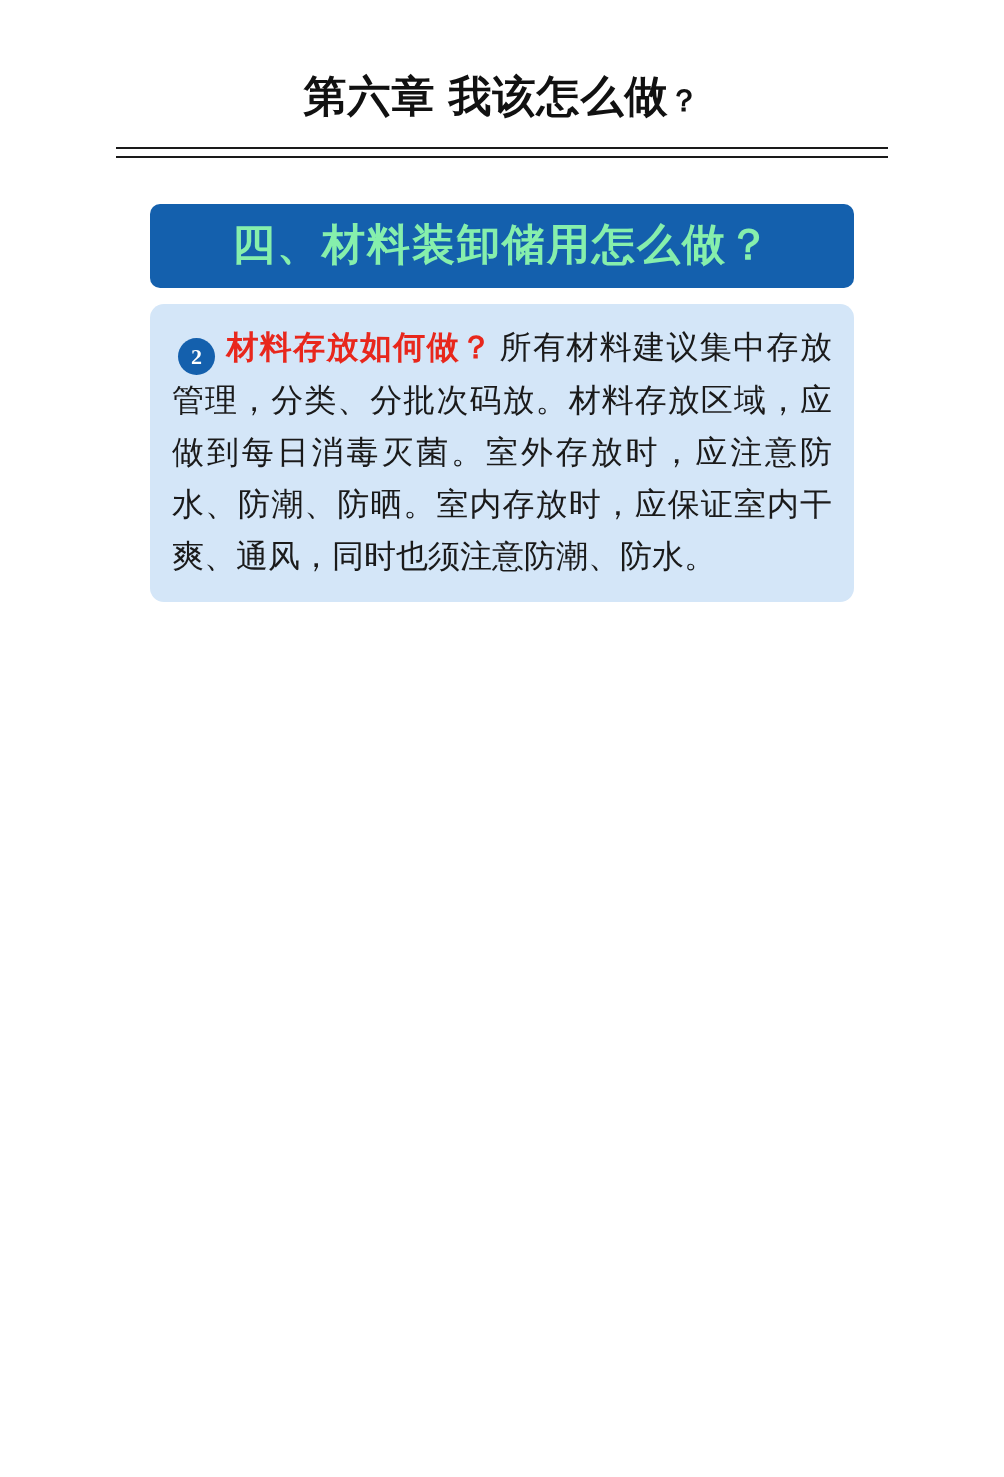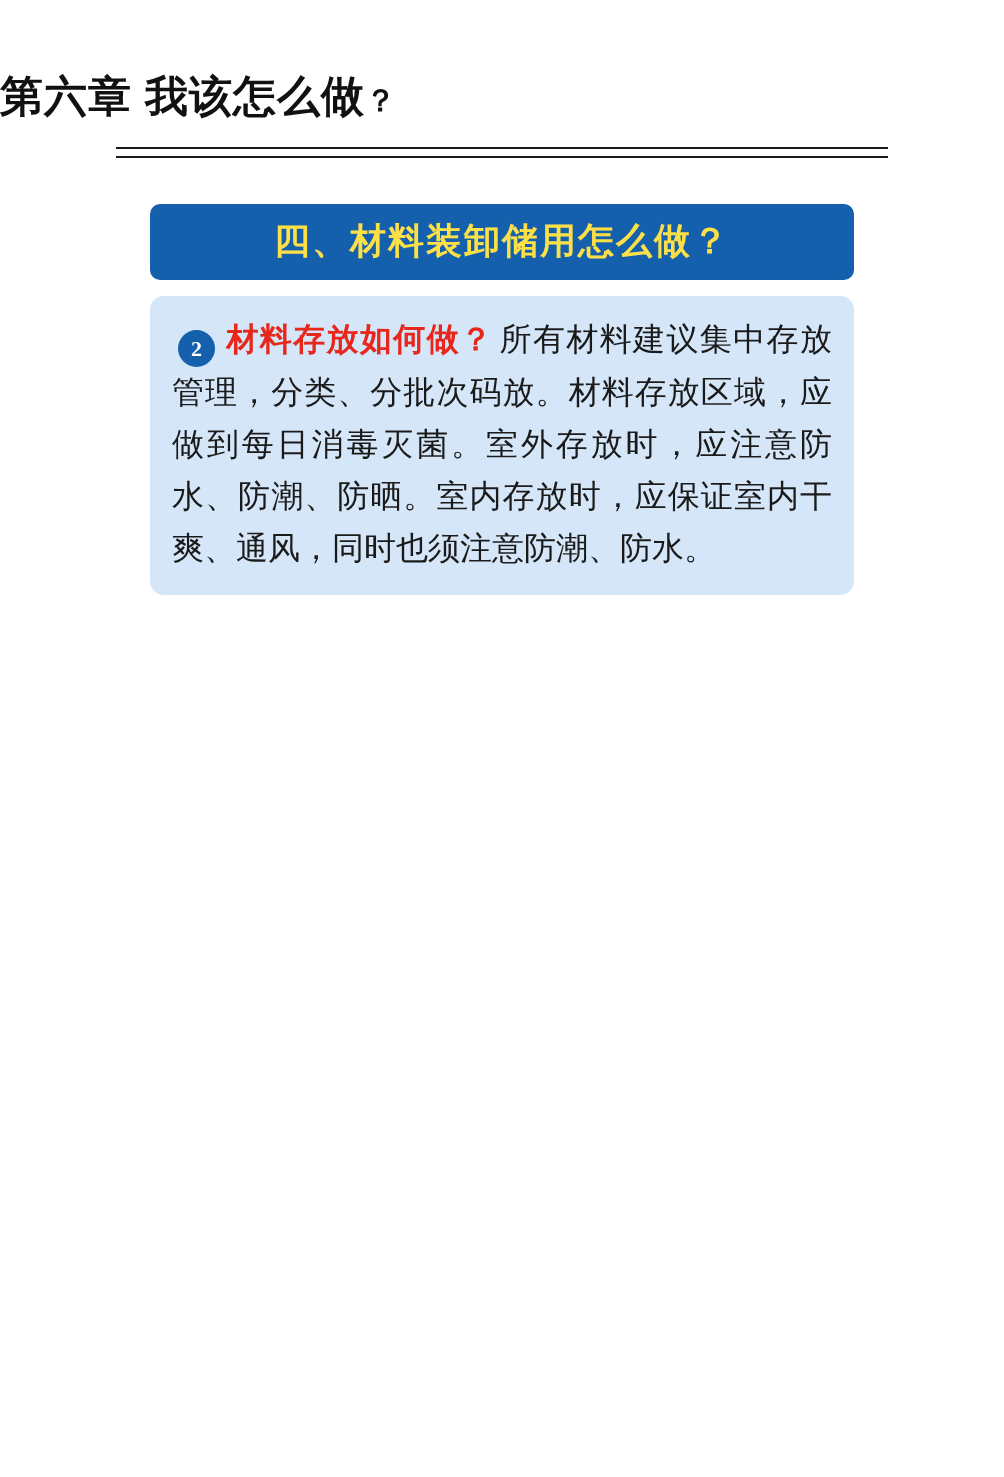--- a/index.html
+++ b/index.html
@@ -21,21 +21,21 @@
     position: relative;
     width: 1004px;
     height: 1477px;
     box-sizing: border-box;
     padding: 0;
   }
 
   
   .chapter-header {
     padding-top: 72px;
-    text-align: left;
+    text-align: center;
   }
   .chapter-title {
     font-size: 43px;
     font-weight: bold;
     letter-spacing: 1px;
     color: #111111;
     line-height: 1.15;
     display: inline-block;
   }
   .chapter-title .qmark {
@@ -53,24 +53,24 @@
   }
 
   
   .content {
     width: 704px;
     margin: 0 auto;
     padding-top: 46px;
   }
   .section-banner {
     background: #1460ad;
-    color: #fde047;
+    color: #86efac;
     border-radius: 10px;
     text-align: center;
-    font-size: 36px;
+    font-size: 43px;
     font-weight: bold;
     letter-spacing: 2px;
     padding: 17px 0 19px 0;
     line-height: 1.1;
   }
 
   
   .card {
     border-radius: 14px;
     margin-top: 16px;

